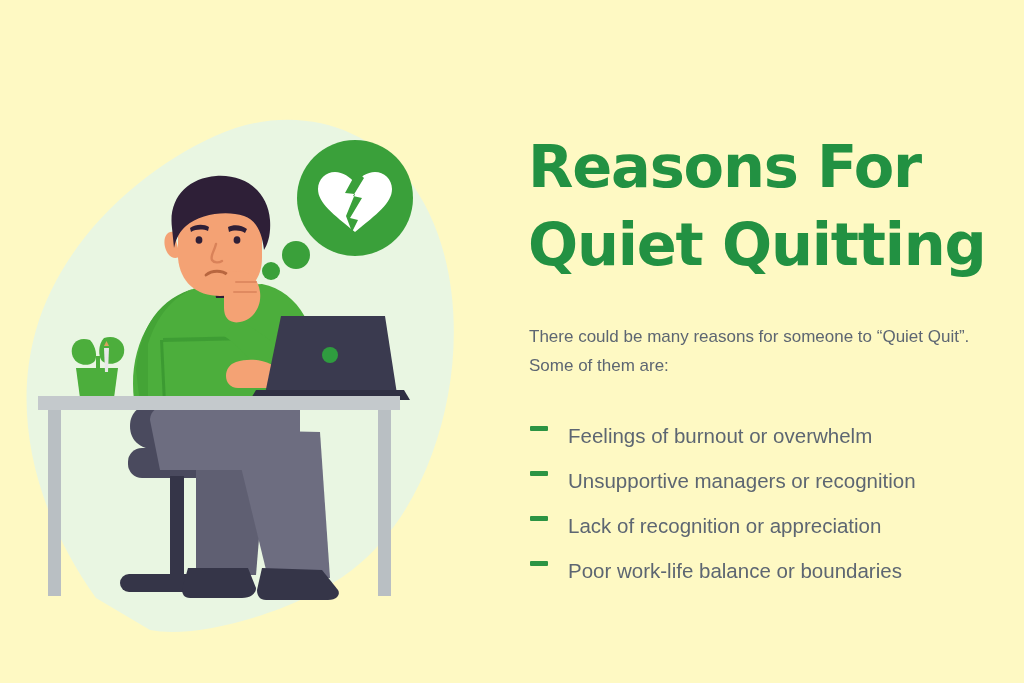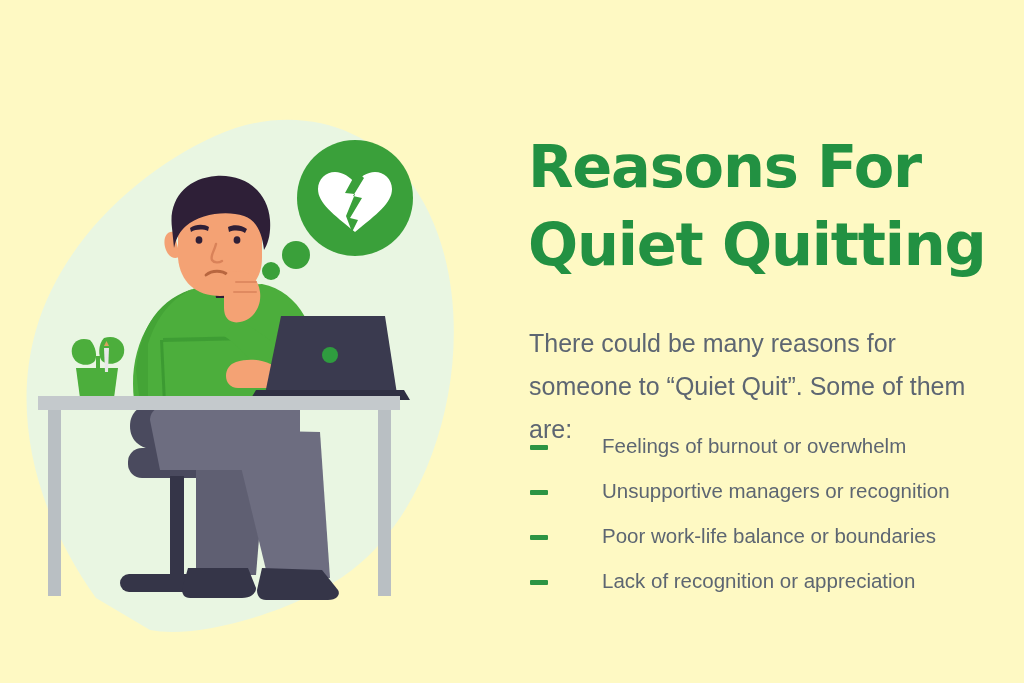--- a/index.html
+++ b/index.html
@@ -56,39 +56,37 @@
     color: #229142;
     white-space: pre-line;
   }
   .lede {
     position: absolute;
     left: 9px;
     top: 322px;
     width: 476px;
     margin: 0;
     font-family: "Liberation Sans", sans-serif;
-    font-size: 25px;
+    font-size: 17px;
     line-height: 1.72;
     font-weight: 400;
     color: #5d6672;
   }
   .reasons {
     position: absolute;
     left: 10px;
     top: 424px;
     width: 490px;
     margin: 0;
     padding: 0;
     list-style: none;
   }
   .reason-item {
     display: flex;
-    align-items: center;
     height: 45px;
-    gap: 34px;
   }
   .dash-icon {
     flex: 0 0 auto;
     width: 18px;
     height: 5px;
     border-radius: 1px;
     background: #2c9443;
     margin-right: 20px;
     margin-top: 2px;
   }
@@ -212,22 +210,22 @@
       <li class="reason-item">
         <span class="dash-icon"></span>
         <span class="reason-label">Feelings of burnout or overwhelm</span>
       </li>
       <li class="reason-item">
         <span class="dash-icon"></span>
         <span class="reason-label">Unsupportive managers or recognition</span>
       </li>
       <li class="reason-item">
         <span class="dash-icon"></span>
+        <span class="reason-label">Lack of recognition or appreciation</span>
+      </li>
+      <li class="reason-item">
+        <span class="dash-icon"></span>
         <span class="reason-label">Poor work-life balance or boundaries</span>
-      </li>
-      <li class="reason-item">
-        <span class="dash-icon"></span>
-        <span class="reason-label">Lack of recognition or appreciation</span>
       </li>
     </ul>
 
   </div>
 </div>
 
 </body></html>

